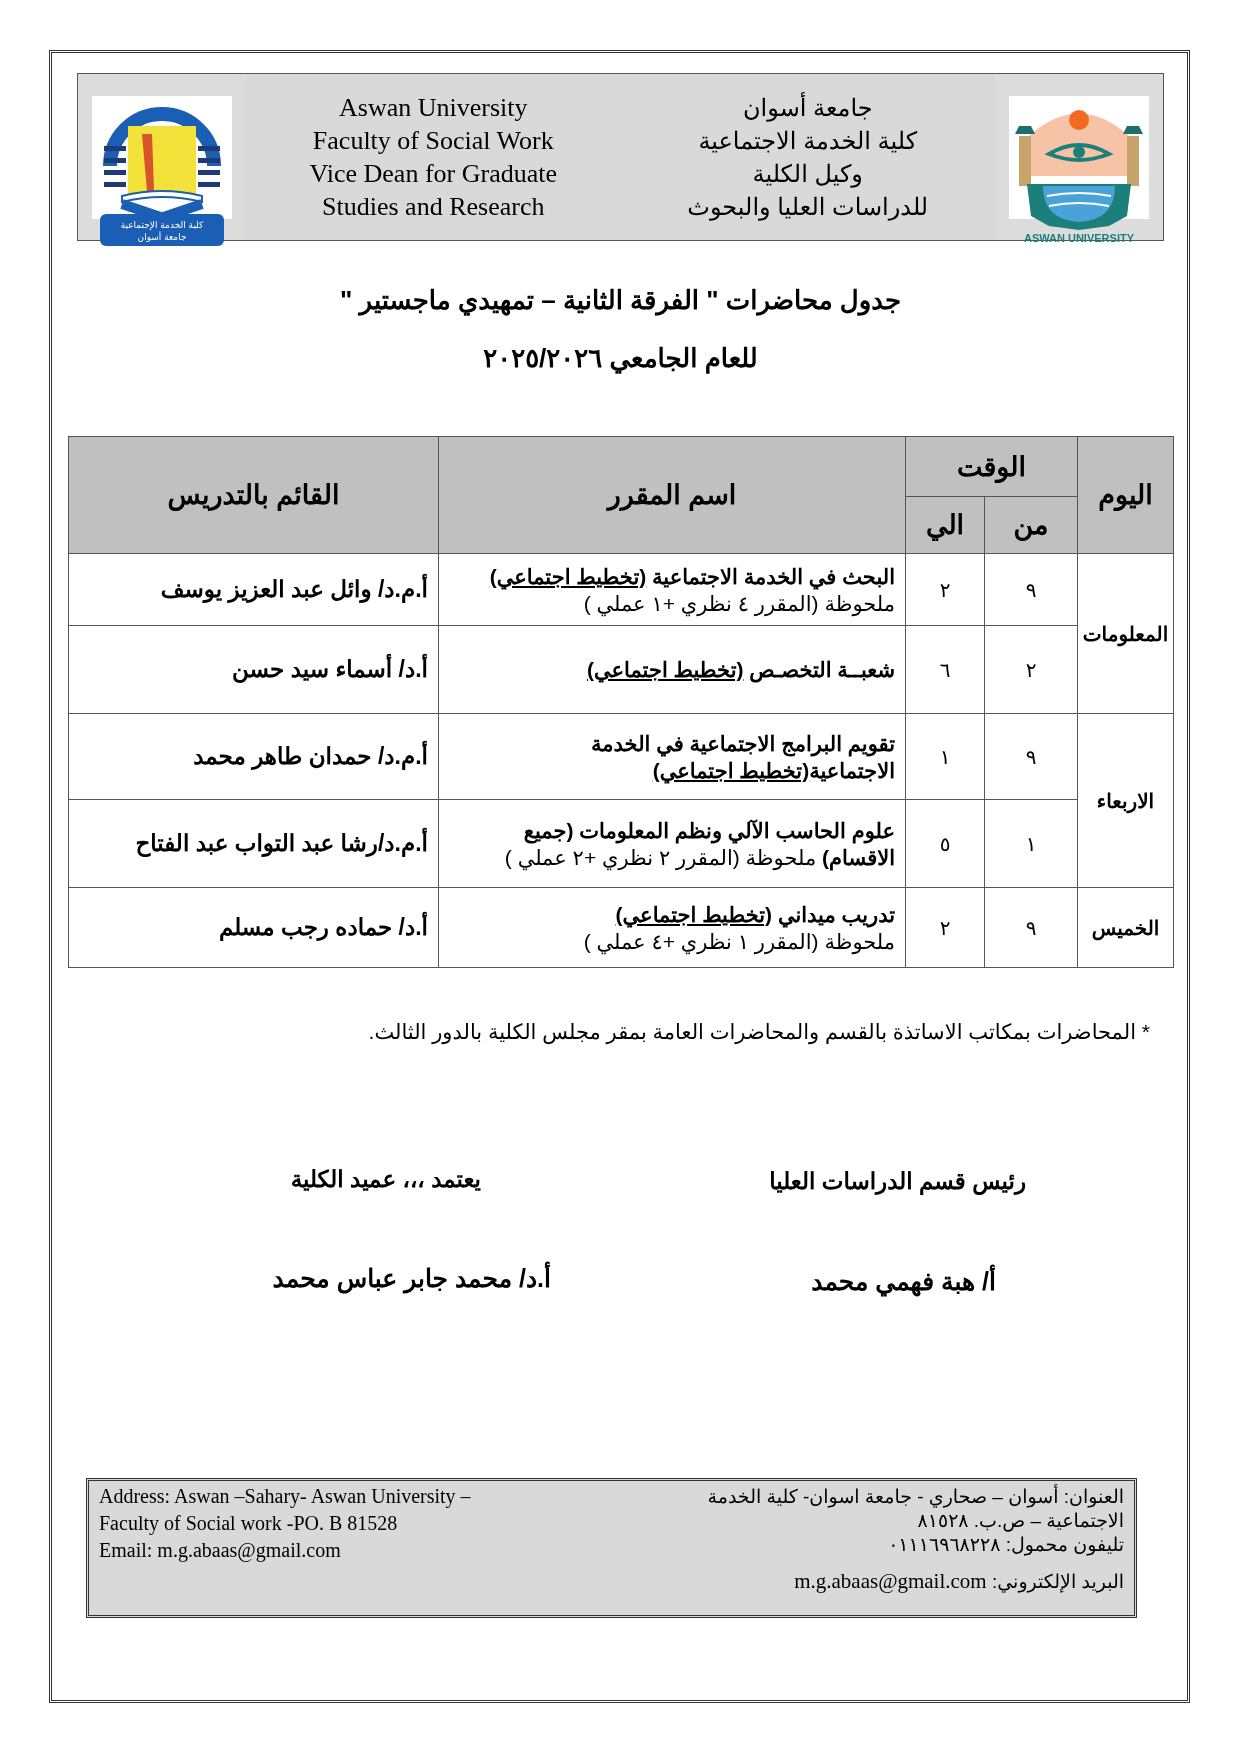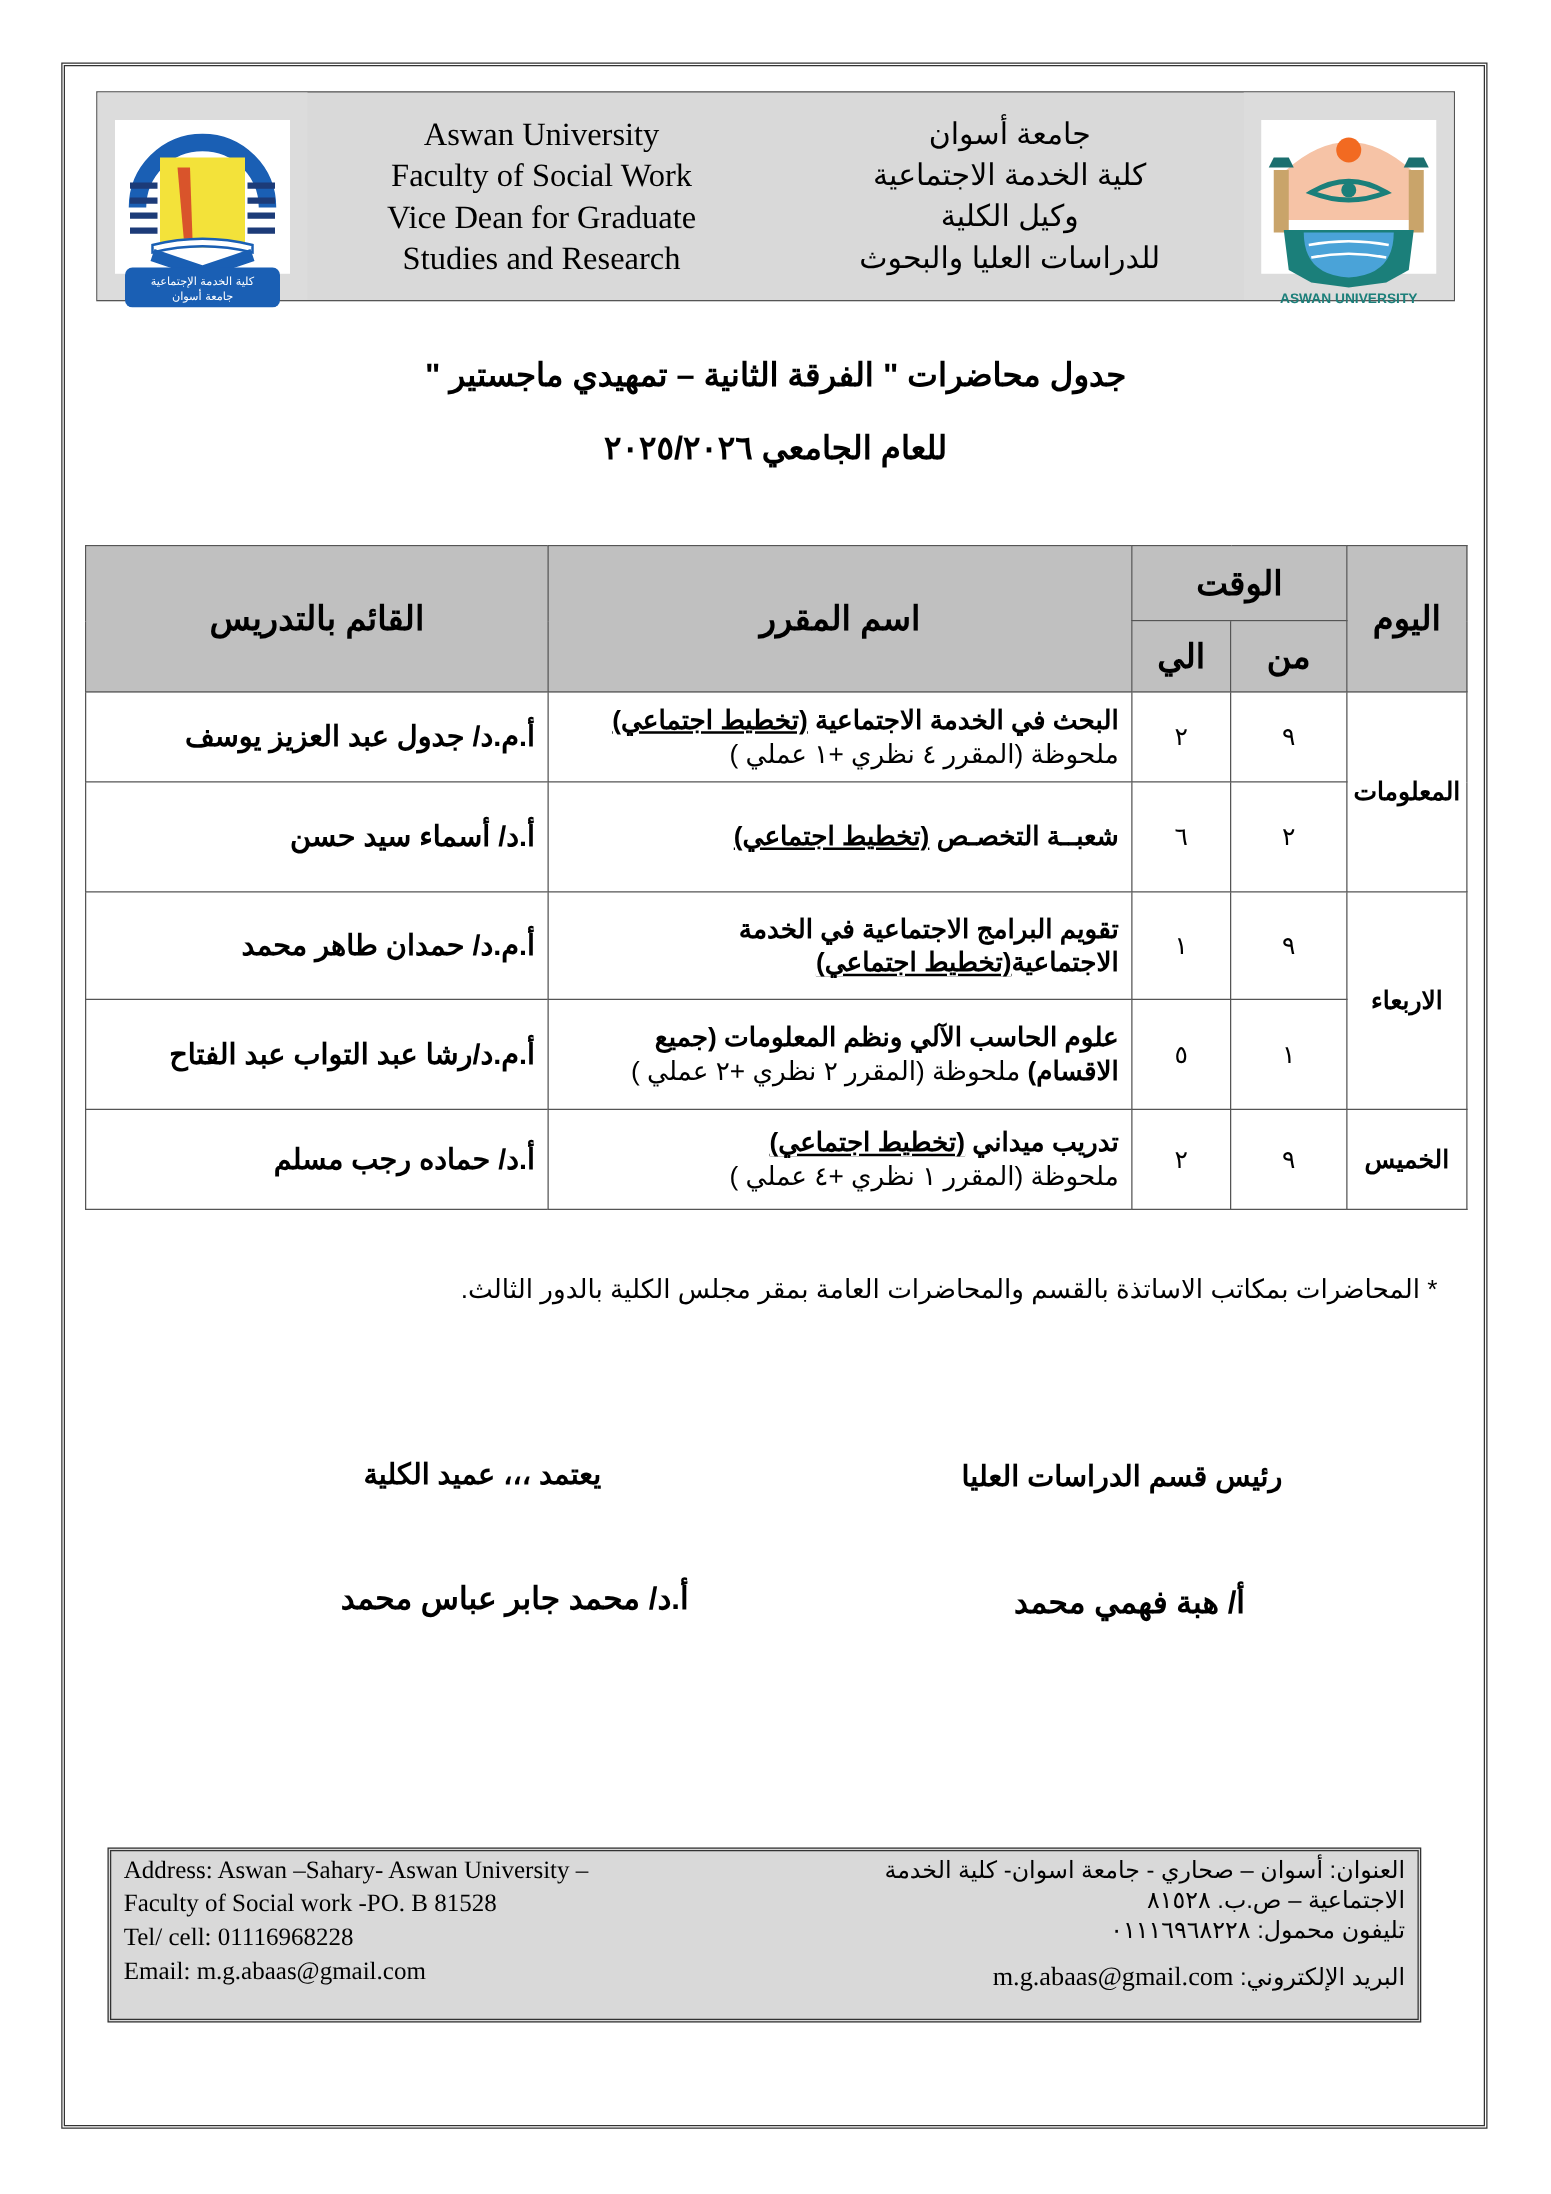--- a/index.html
+++ b/index.html
@@ -135,21 +135,21 @@
   </tr>
 
   <tr style="height:72px">
     <td rowspan="2" class="day">المعلومات</td>
     <td class="num">٩</td>
     <td class="num">٢</td>
     <td class="course">
       <div><span class="cname">البحث في الخدمة الاجتماعية </span><span class="cname u">(تخطيط اجتماعي)</span></div>
       <div>ملحوظة (المقرر ٤ نظري +١ عملي )</div>
     </td>
-    <td class="teacher">أ.م.د/ جدول عبد العزيز يوسف</td>
+    <td class="teacher">أ.م.د/ وائل عبد العزيز يوسف</td>
   </tr>
 
   <tr style="height:88px">
     <td class="num">٢</td>
     <td class="num">٦</td>
     <td class="course">
       <div><span class="cname">شعبــة التخصـص </span><span class="cname u">(تخطيط اجتماعي)</span></div>
     </td>
     <td class="teacher">أ.د/  أسماء سيد حسن</td>
   </tr>
@@ -192,21 +192,20 @@
 
 <div class="sig" style="right:215px; top:1168px;">رئيس قسم الدراسات العليا</div>
 <div class="sig" style="right:760px; top:1166px;">يعتمد ،،،  عميد الكلية</div>
 <div class="sig" style="right:245px; top:1267px; font-size:25px;">أ/ هبة فهمي محمد</div>
 <div class="sig" style="right:690px; top:1264px; font-size:25px;">أ.د/  محمد جابر عباس محمد</div>
 
 <div class="footer">
   <div class="en">
     <div>Address: Aswan –Sahary- Aswan University –</div>
     <div>Faculty of Social work -PO. B 81528</div>
-    <div>Tel/ cell: 01116968228</div>
     <div>Email:  m.g.abaas@gmail.com</div>
   </div>
   <div class="ar">
     <div>العنوان: أسوان – صحاري - جامعة اسوان- كلية الخدمة</div>
     <div>الاجتماعية –    ص.ب. ٨١٥٢٨</div>
     <div>تليفون محمول: ٠١١١٦٩٦٨٢٢٨</div>
     <div class="email"><span>البريد الإلكتروني: </span><span class="v">m.g.abaas@gmail.com</span></div>
   </div>
 </div>
 

